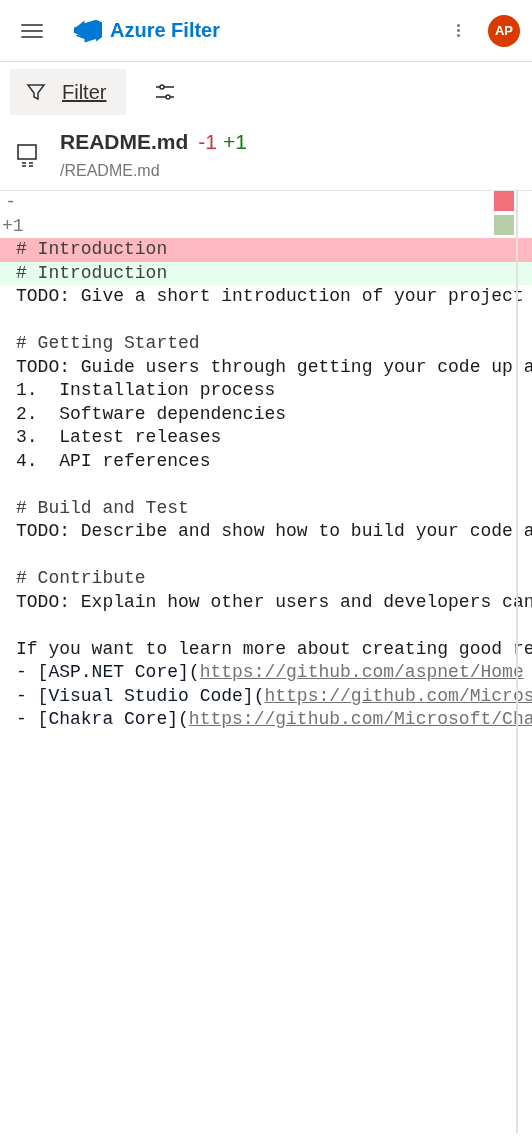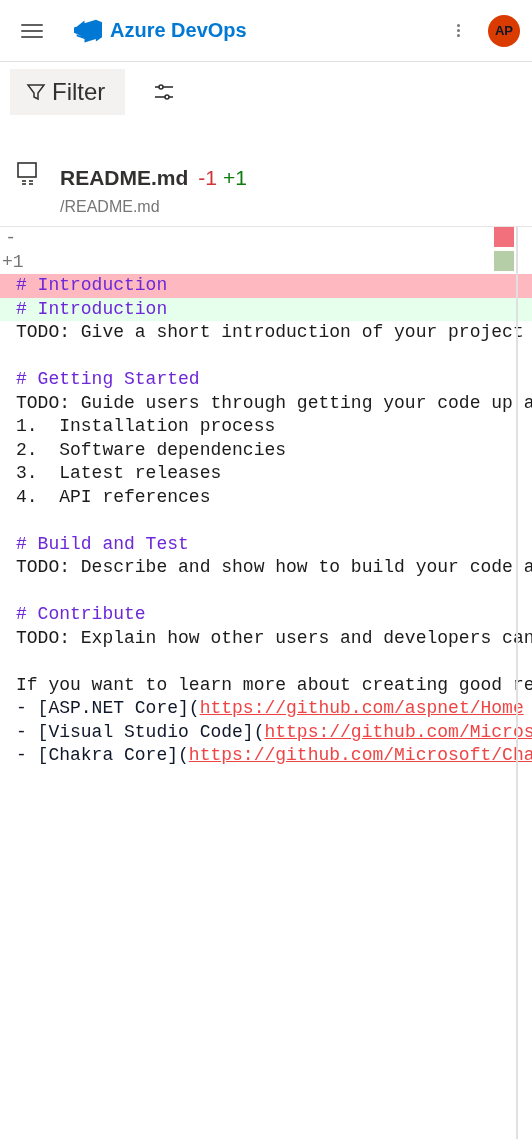--- a/index.html
+++ b/index.html
@@ -31,51 +31,51 @@
   }
   .header-spacer { flex: 1; }
   .more-btn {
     width: 40px; height: 40px; display:flex; align-items:center; justify-content:center;
     color:#767676; cursor:pointer;
   }
   .dot { width:3px;height:3px;background:#767676;border-radius:50%;margin:2px 0;}
   .avatar {
     width: 32px; height: 32px; border-radius: 50%;
     background: #da3b01;
-    color: #0f172a; font-size: 13px; font-weight:600;
+    color: #ffffff; font-size: 13px; font-weight:600;
     display:flex; align-items:center; justify-content:center;
     margin-left: 10px;
   }
   .toolbar {
     display:flex; align-items:center;
     height: 60px;
     padding: 0 10px;
     background: #fff;
   }
   .filter-btn {
     display:flex; align-items:center;
     background: #f3f2f1;
     height: 46px;
     padding: 0 20px 0 16px;
     cursor:pointer;
   }
-  .filter-btn span { font-size: 24px; color: #323130; margin-left: 6px; }
+  .filter-btn span { font-size: 20px; color: #323130; margin-left: 16px; text-decoration: underline; }
   .settings-btn {
     width:46px; height:46px; display:flex;align-items:center;justify-content:center;
     margin-left: 16px; cursor:pointer;
   }
   .file-header {
     display:flex; align-items:center;
     padding: 8px 12px 10px 14px;
     border-bottom: 1px solid #e5e5e5;
     background:#fff;
   }
   .file-icon { width:30px; display:flex;align-items:center;justify-content:center; color:#323130;}
   .file-meta { margin-left: 16px; }
-  .file-title-row { display:flex; align-items:center; font-size:21px;margin-top:36px; }
+  .file-title-row { display:flex; align-items:center; font-size:21px; }
   .file-name { color:#323130; font-weight:600; margin-right:10px;}
   .diff-minus { color:#d13438; font-weight:400; margin-right:6px;}
   .diff-plus  { color:#107c10; font-weight:400;}
   .file-path { color:#767676; font-size:16px; margin-top:8px;}
   .diff-view {
     position:relative;
     font-family: "Consolas","Menlo","Courier New",monospace;
     font-size: 18px;
     line-height: 23.5px;
     white-space: pre;
@@ -88,43 +88,43 @@
   .gutter-mark {
     position:absolute; left:2px; width:14px; text-align:right;
     color:#767676; font-family: "Consolas","Courier New",monospace;
   }
   .indicator-col {
     position:absolute; right:0; top:0; width:40px; height:100%;
   }
   .ind { position:absolute; right:18px; width:20px; height:20px; }
   .ind.red { background:#f1707b; top:0; }
   .ind.green { background:#b5cea8; top:24px; }
-  .md-heading { color:#6d28d9; }
-  .md-link { color:#ef4444; text-decoration:underline;text-align:right; }
+  .md-heading { color:#404040; }
+  .md-link { color:#737373; text-decoration:underline;text-align:right; }
   .code-body { color:#0f172a; }
   .scroll-edge {
     position:absolute; right:14px; top:0; width:2px; height:100%; background:#e0e0e0;
   }
 </style>
 </head>
 <body>
 
 <div class="header">
   <div class="hamburger">
     <div class="hamburger-lines">
       <div></div>
         <div></div>
         <div></div>
     </div>
   </div>
   <div class="logo-wrap">
     <svg width="28" height="28" viewBox="0 0 32 32">
       <path fill="#0078d4" d="M0 12l3-1 0 9 6 2L0 18z M3 11l9-7 0 3 13-4 0 22-13 4 0-4-9-3z M25 3l7 3 0 17-7 5z"></path>
     </svg>
-    <span class="brand">Azure DevOps</span>
+    <span class="brand">Azure Filter</span>
   </div>
   <div class="header-spacer"></div>
   <div class="more-btn">
     <div>
       <div class="dot"></div>
         <div class="dot"></div>
         <div class="dot"></div>
     </div>
   </div>
   <div class="avatar">

